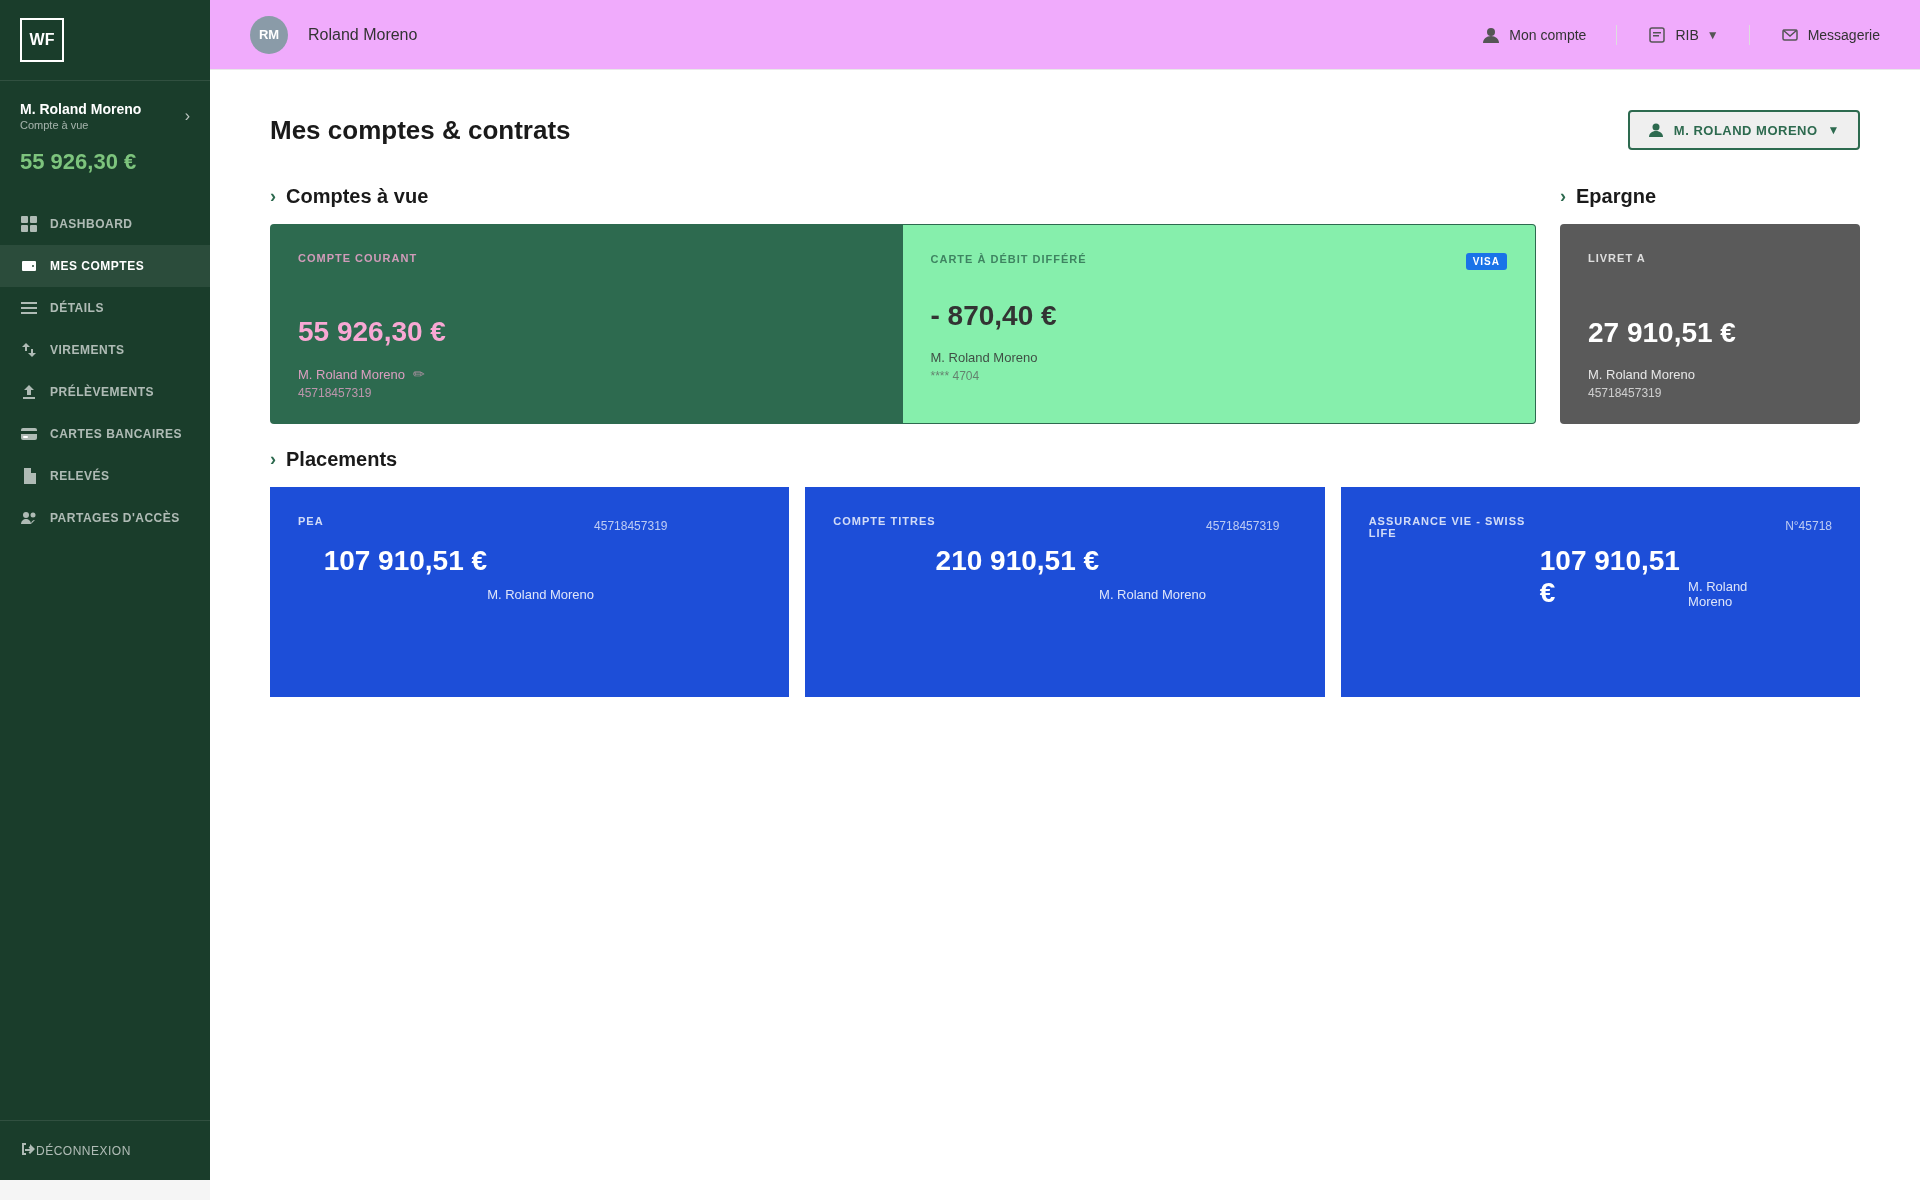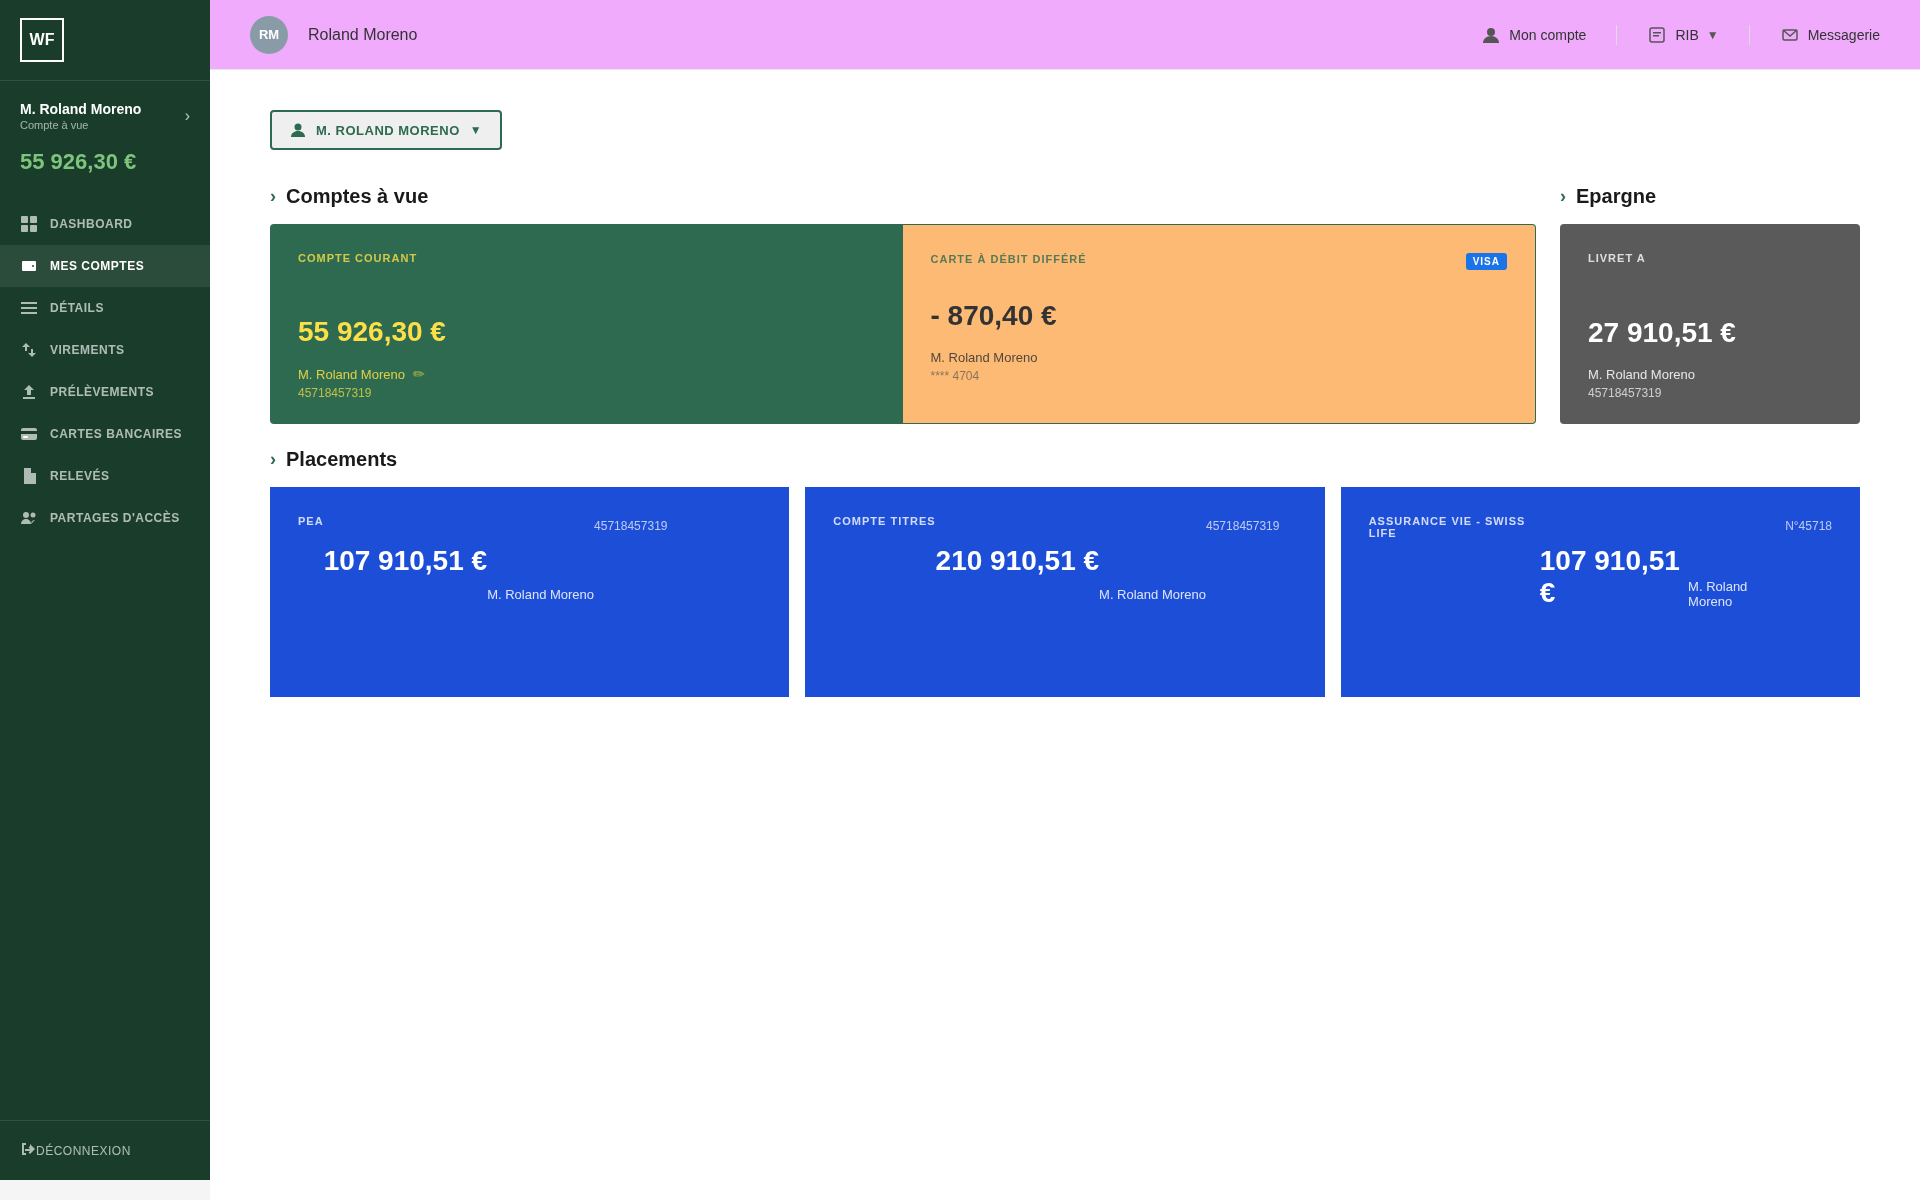--- a/index.html
+++ b/index.html
@@ -225,25 +225,25 @@
       flex: 1;
       border-radius: 4px;
       padding: 28px 28px 24px 28px;
       min-height: 200px;
       display: flex;
       flex-direction: column;
       cursor: pointer;
     }
     .card-green {
       background: #2d6a4f;
-      color: #fde047;
+      color: #f9a8d4;
       border-radius: 4px 0 0 4px;
     }
     .card-white {
-      background: #fdba74;
+      background: #86efac;
       color: #333;
       border: 1.5px solid #2d6a4f;
       border-left: none;
       border-radius: 0 4px 4px 0;
     }
     .card-dark {
       background: #5a5a5a;
       color: white;
       border-radius: 4px;
     }
@@ -465,20 +465,21 @@
             <path d="M2 4l7 6 7-6"></path>
           </svg>
         </span>
         <span>Messagerie</span>
       </div>
     </div>
   </div>
 
   <div class="content">
     <div class="content-header">
+      <h1 class="page-title">Mes comptes &amp; contrats</h1>
       <button class="user-select-btn">
         <svg width="16" height="16" viewBox="0 0 16 16" fill="#2d6a4f">
           <circle cx="8" cy="5" r="3.5"></circle>
             <path d="M1 15c0-3.5 3-6 7-6s7 2.5 7 6" fill="#2d6a4f"></path>
         </svg>
         <span>M. ROLAND MORENO</span>
         <span style="font-size:12px;">▼</span>
       </button>
     </div>
 

